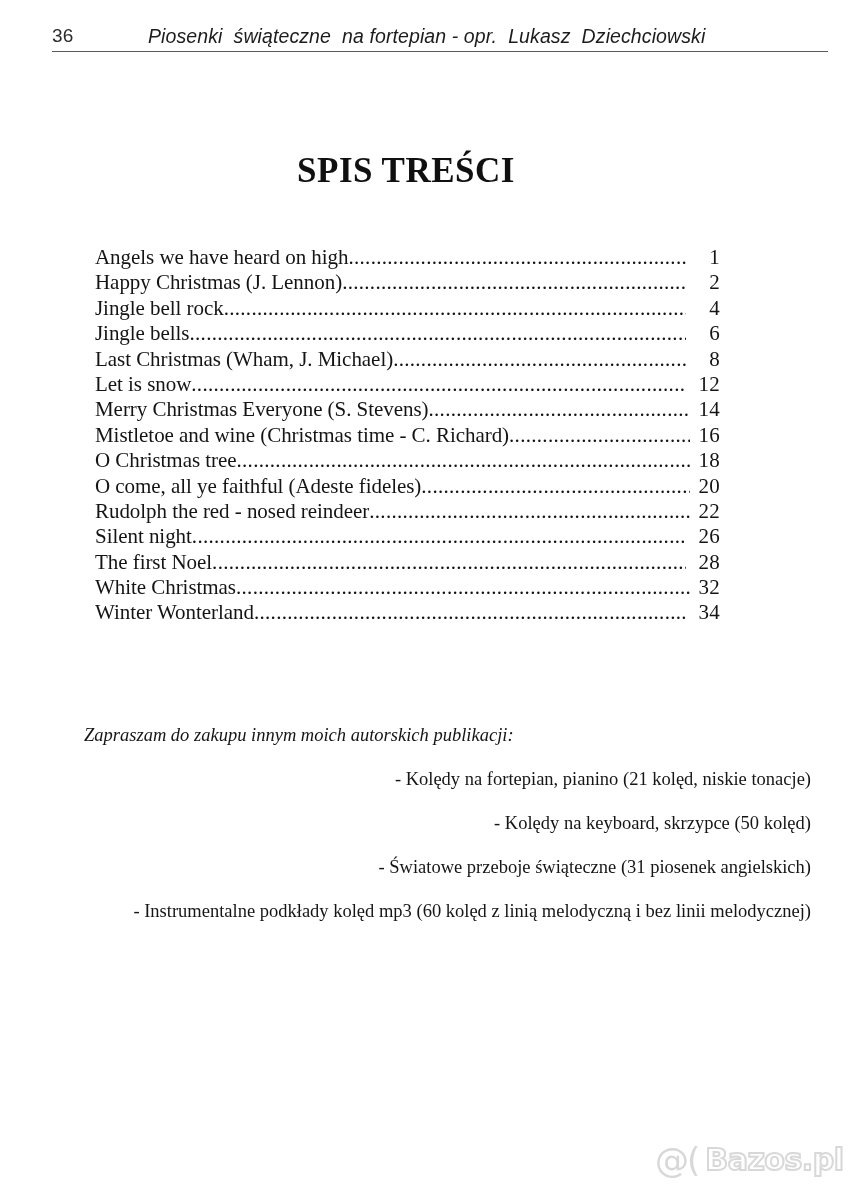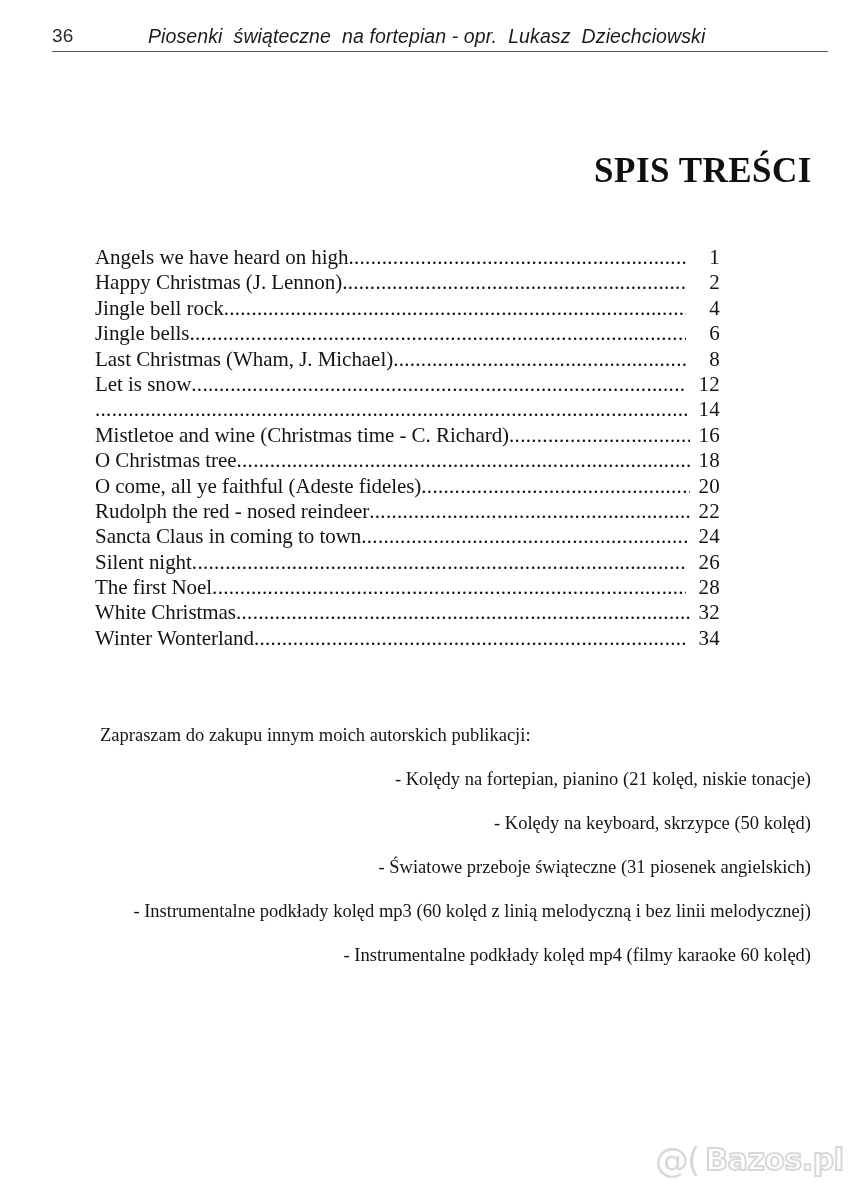--- a/index.html
+++ b/index.html
@@ -56,21 +56,21 @@
     height: 1px;
     background: #5a5a5a;
   }
 
   
   .toc-title {
     position: absolute;
     left: 0;
     top: 151px;
     width: 812px;
-    text-align: right;
+    text-align: center;
     font-size: 35px;
     font-weight: bold;
     letter-spacing: 0.5px;
     color: #101010;
   }
 
   
   .toc {
     position: absolute;
     left: 95px;
@@ -117,22 +117,23 @@
   
   .promo {
     position: absolute;
     left: 81px;
     top: 724px;
     width: 730px;
   }
   .promo-intro {
     font-size: 18.5px;
     line-height: 22px;
-    margin-left: 19px;
+    margin-left: 3px;
     color: #151515;
+    font-style: italic;
   }
   .promo-item {
     font-size: 18.5px;
     line-height: 22px;
     color: #151515;
     white-space: nowrap;
     text-align: right;
   }
   .sp-44 { height: 22px; }
 
@@ -201,20 +202,21 @@
         <span class="toc-label">Last Christmas (Wham, J. Michael)</span>
         <span class="toc-leader"></span>
         <span class="toc-page">8</span>
       </div>
       <div class="toc-row gap">
         <span class="toc-label">Let is snow</span>
         <span class="toc-leader"></span>
         <span class="toc-page">12</span>
       </div>
       <div class="toc-row tight">
+        <span class="toc-label">Merry Christmas Everyone (S. Stevens)</span>
         <span class="toc-leader"></span>
         <span class="toc-page">14</span>
       </div>
       <div class="toc-row tight">
         <span class="toc-label">Mistletoe and wine (Christmas time - C. Richard)</span>
         <span class="toc-leader"></span>
         <span class="toc-page">16</span>
       </div>
       <div class="toc-row tight">
         <span class="toc-label">O Christmas tree</span>
@@ -223,25 +225,20 @@
       </div>
       <div class="toc-row tight">
         <span class="toc-label">O come, all ye faithful (Adeste fideles)</span>
         <span class="toc-leader"></span>
         <span class="toc-page">20</span>
       </div>
       <div class="toc-row tight">
         <span class="toc-label">Rudolph the red - nosed reindeer</span>
         <span class="toc-leader"></span>
         <span class="toc-page">22</span>
-      </div>
-      <div class="toc-row tight">
-        <span class="toc-label">Sancta Claus in coming to town</span>
-        <span class="toc-leader"></span>
-        <span class="toc-page">24</span>
       </div>
       <div class="toc-row gap">
         <span class="toc-label">Silent night</span>
         <span class="toc-leader"></span>
         <span class="toc-page">26</span>
       </div>
       <div class="toc-row gap">
         <span class="toc-label">The first Noel</span>
         <span class="toc-leader"></span>
         <span class="toc-page">28</span>
@@ -263,21 +260,20 @@
     <div class="sp-44"></div>
     <div id="promo-items">
         <div class="promo-item">- Kolędy na fortepian, pianino (21 kolęd, niskie tonacje)</div>
         <div class="sp-44"></div>
         <div class="promo-item">- Kolędy na keyboard, skrzypce (50 kolęd)</div>
         <div class="sp-44"></div>
         <div class="promo-item">- Światowe przeboje świąteczne (31 piosenek angielskich)</div>
         <div class="sp-44"></div>
         <div class="promo-item">- Instrumentalne podkłady kolęd mp3 (60 kolęd z linią melodyczną i bez linii melodycznej)</div>
         <div class="sp-44"></div>
-        <div class="promo-item">- Instrumentalne podkłady kolęd mp4 (filmy karaoke 60 kolęd)</div>
       </div>
   </div>
 
   <div class="watermark">
     <span class="wm-logo">@(</span>
     <span class="wm-text">Bazos.pl</span>
   </div>
 
 </div>
 

